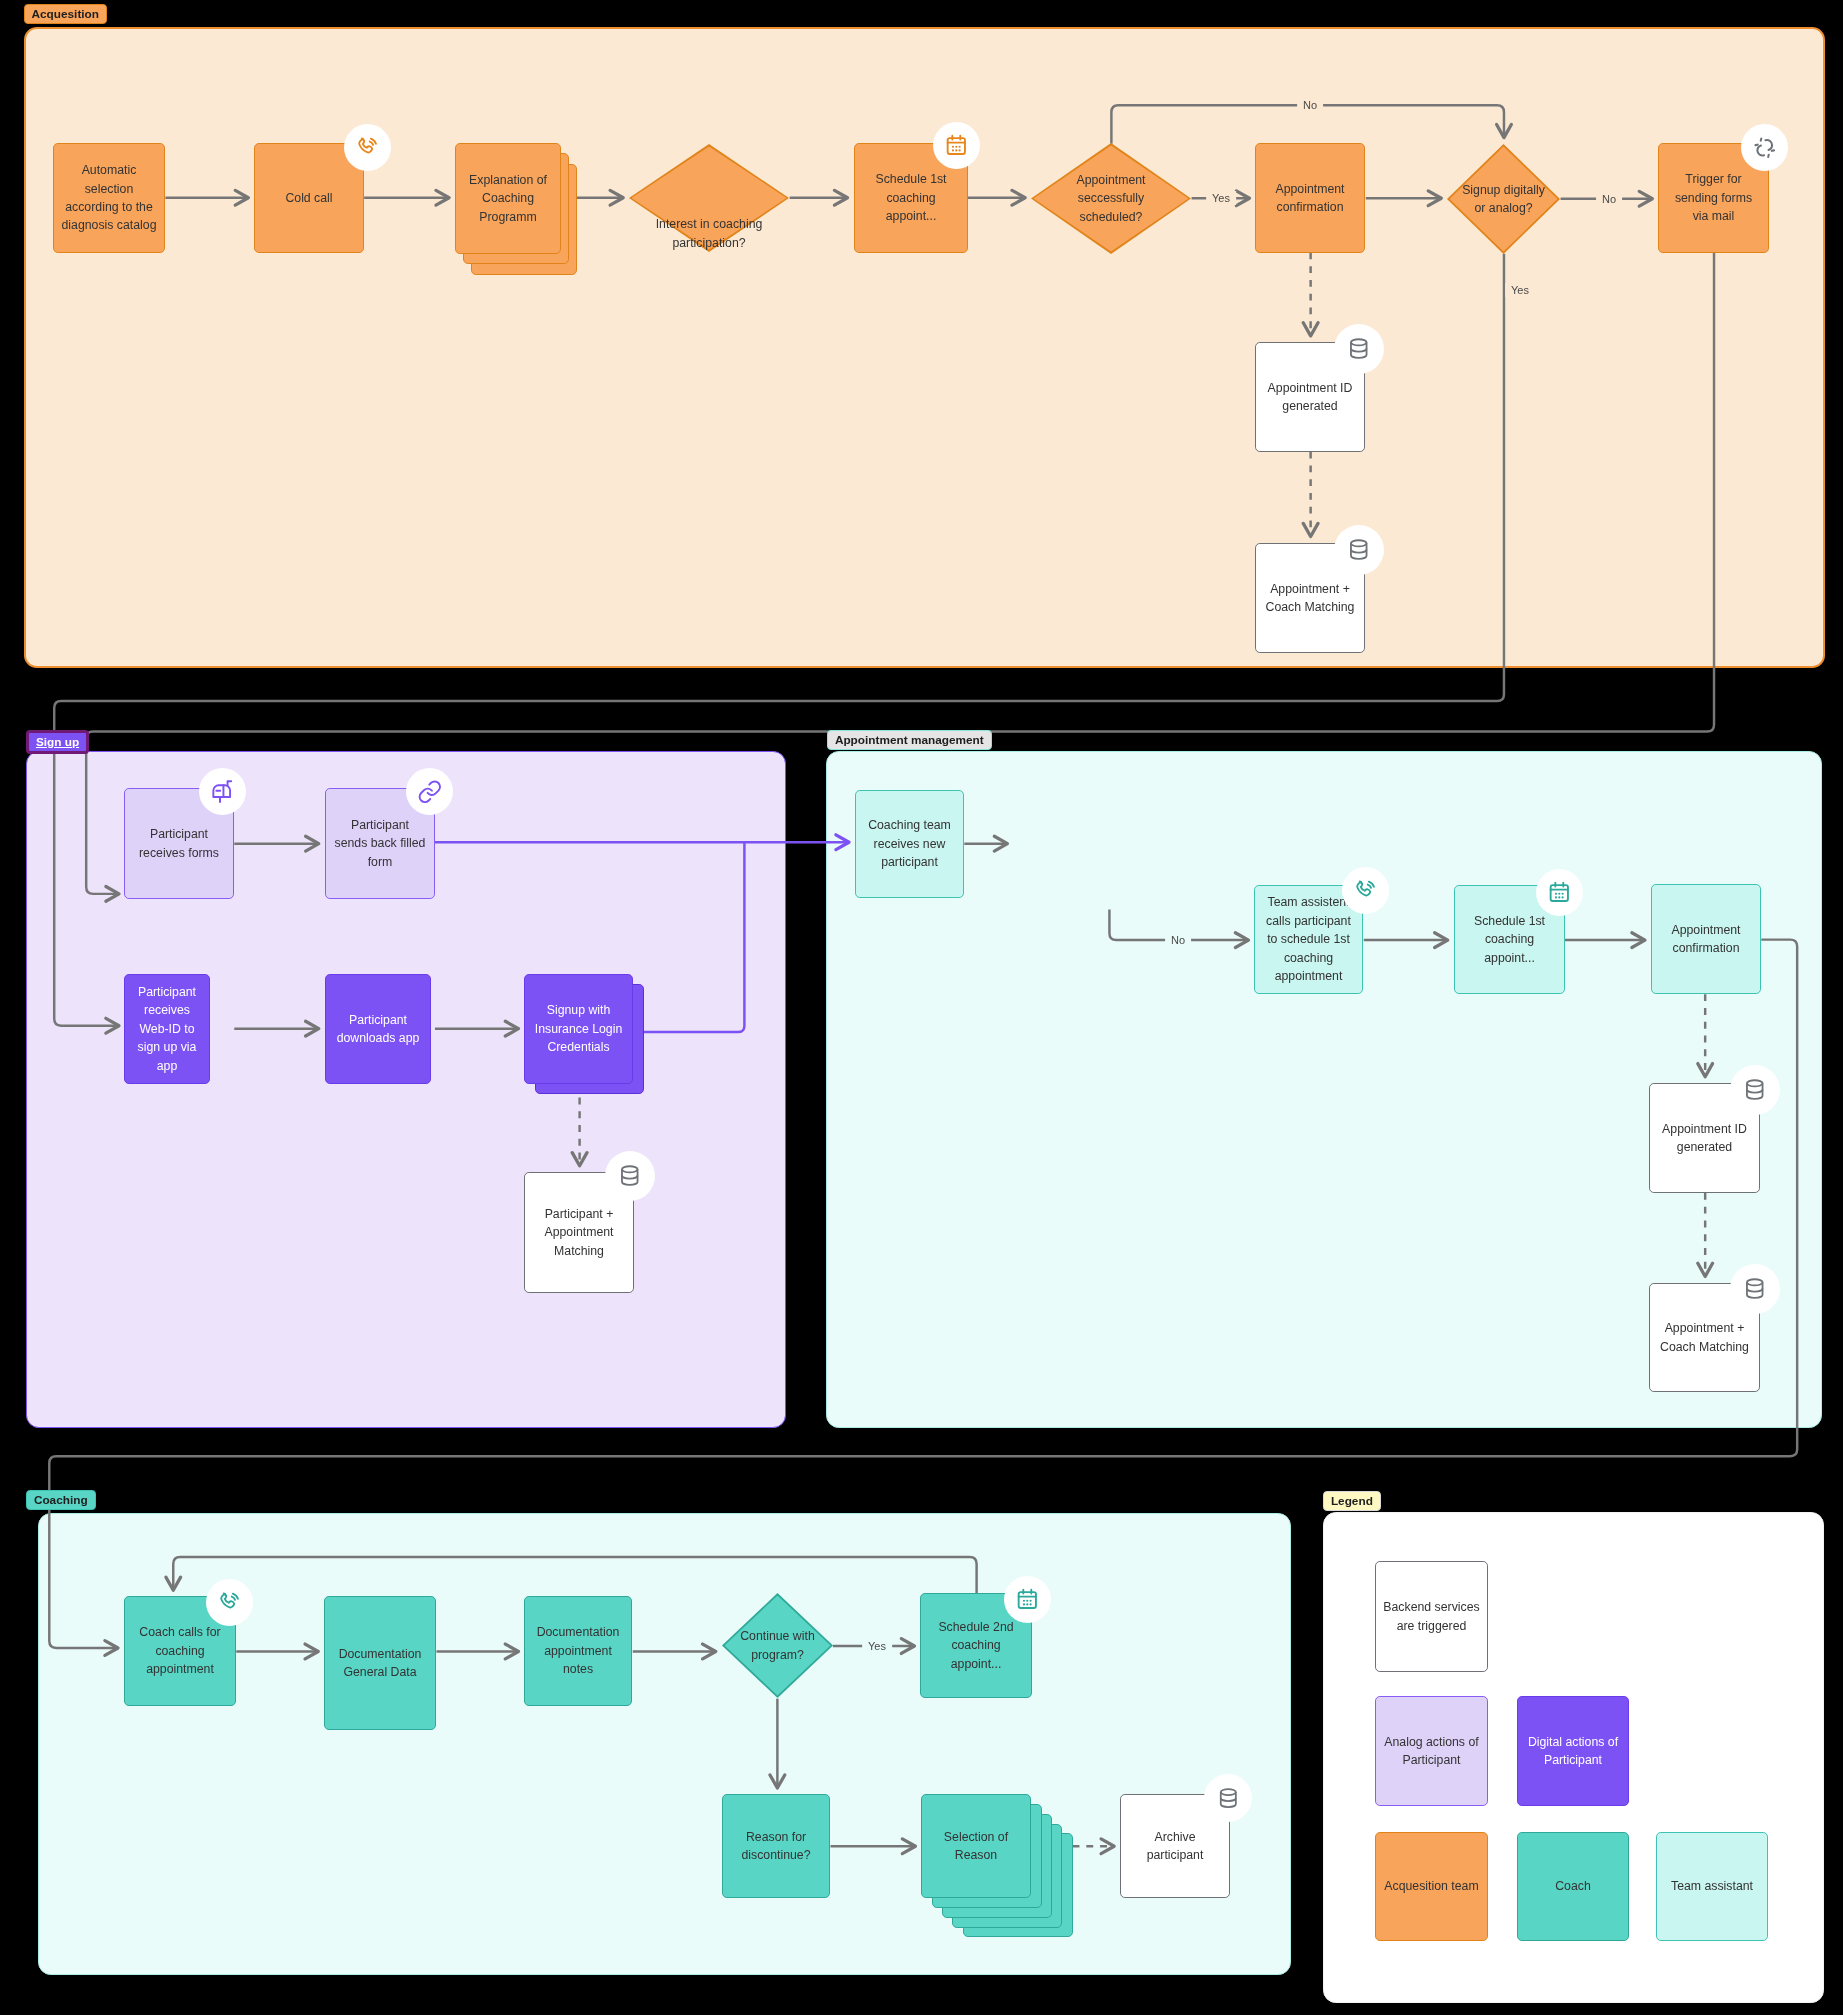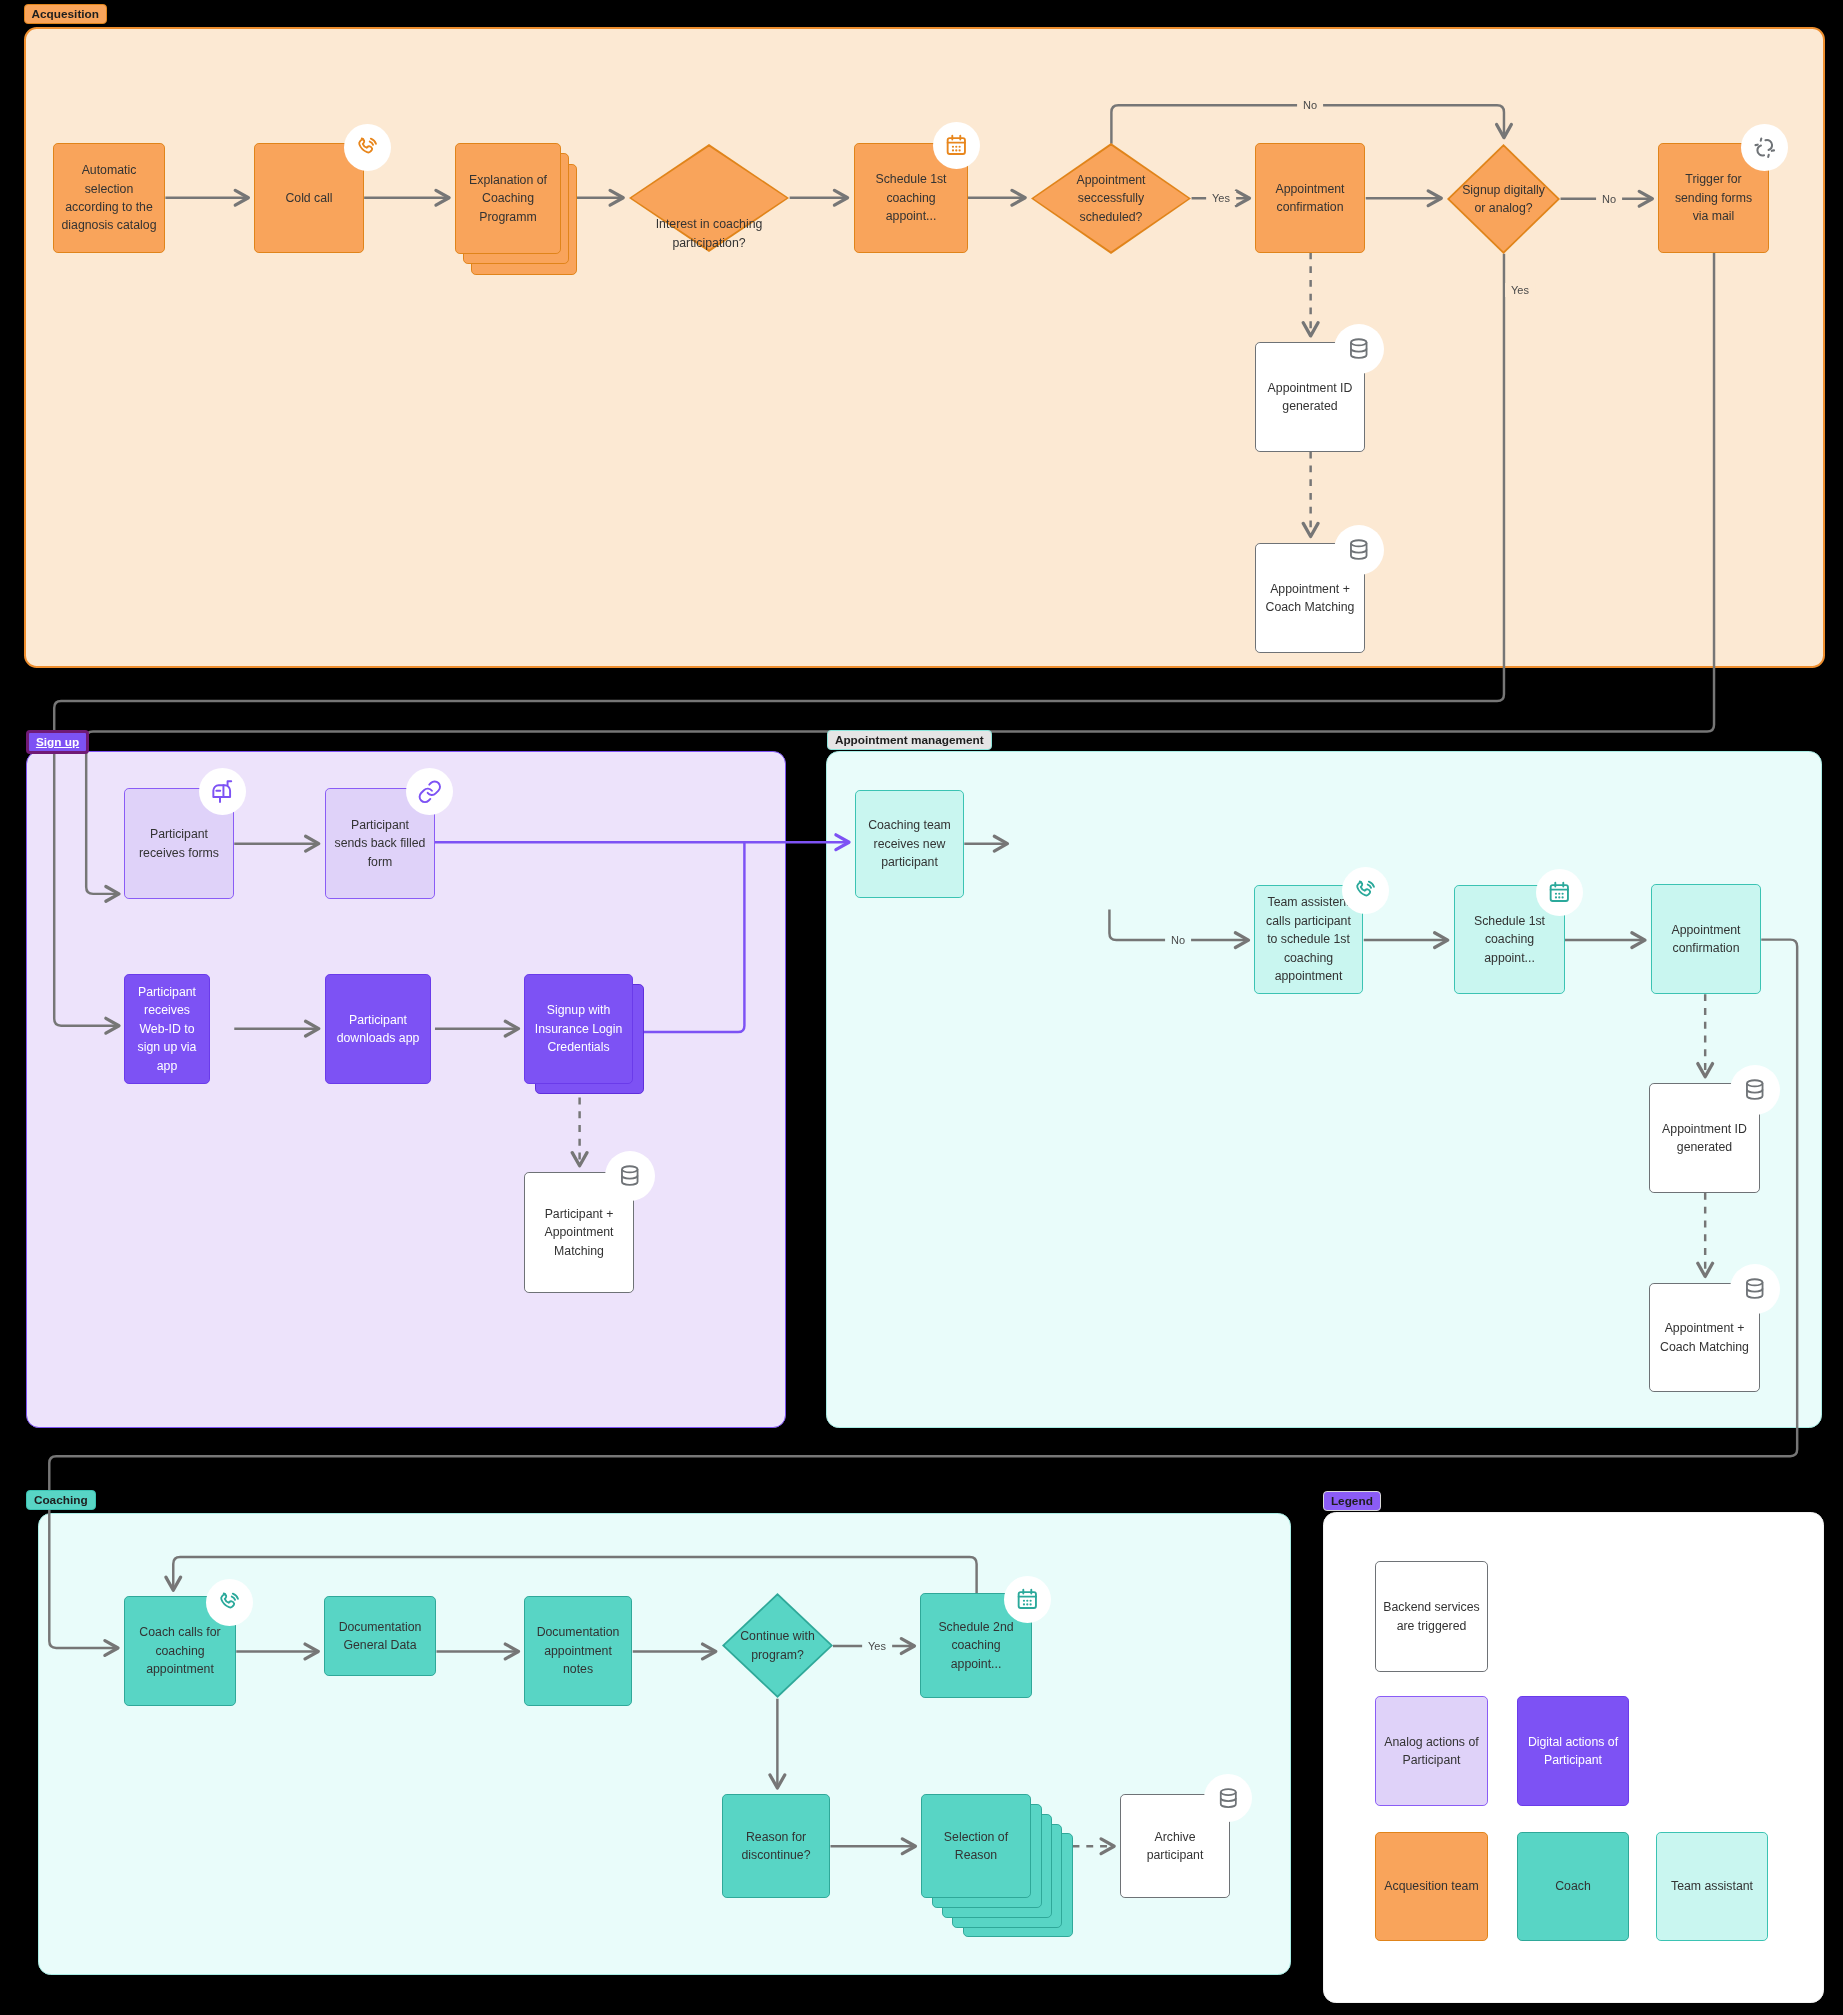--- a/index.html
+++ b/index.html
@@ -9,21 +9,21 @@
   .sec-acq{background:#FCE9D3;border:2px solid #EE8E2E;}
   .sec-signup{background:#EDE3FB;border:1.5px solid #7D52F4;}
   .sec-teal{background:#E9FCFA;border:1.5px solid #A8ECE4;}
   .sec-legend{background:#FFFFFF;border:1.5px solid #F2F2F2;}
   .badge{position:absolute;z-index:6;display:flex;align-items:center;justify-content:center;
          border-radius:3.9px;font-size:11.8px;font-weight:600;padding:0 6.9px;height:17.7px;color:#1e1e1e;}
   .badge-acq{background:#F9A45B;border:1px solid #E0841A;}
   .badge-signup{background:#7D52F4;border:3px solid #701a75;color:#fff;text-decoration:underline;}
   .badge-teal{background:#e5e5e5;border:1px solid #8BE4DA;}
   .badge-coach{background:#58D5C5;border:1px solid #3BC3B3;}
-  .badge-legend{background:#8b5cf6;border:1px solid #D9D9D9;text-align:center;}
+  .badge-legend{background:#fef9c3;border:1px solid #D9D9D9;text-align:center;}
   svg.wires{position:absolute;left:0;top:0;z-index:1;pointer-events:none;}
   .node{position:absolute;z-index:3;display:flex;align-items:center;justify-content:center;
         border-radius:4.9px;text-align:center;font-size:12.3px;line-height:1.5;padding:4.9px 6.9px;
         box-sizing:border-box;}
   .layer{position:absolute;z-index:2;border-radius:4.9px;box-sizing:border-box;}
   .orange{background:#F9A45B;border:1.5px solid #E0841A;}
   .lpurple{background:#DFD2F9;border:1.5px solid #8A5CF6;}
   .dpurple{background:#7D52F4;border:1.5px solid #6A3BEA;color:#fff;}
   .dpurple-layer{background:#7D52F4;border:1.5px solid #5F2EDC;}
   .lteal{background:#C9F6F0;border:1.5px solid #3BC3B3;}
@@ -252,21 +252,21 @@
   <div class="node white" style="left:1649px;top:1083px;width:111px;height:110px;">
       <span>Appointment ID generated</span>
     </div>
   <div class="node white" style="left:1649px;top:1283px;width:111px;height:109px;">
       <span>Appointment + Coach Matching</span>
     </div>
 
   <div class="node mteal" style="left:124px;top:1596px;width:112px;height:110px;">
       <span>Coach calls for coaching appointment</span>
     </div>
-  <div class="node mteal" style="left:324px;top:1596px;width:112px;height:80px;">
+  <div class="node mteal" style="left:324px;top:1596px;width:112px;height:134px;">
       <span>Documentation General Data</span>
     </div>
   <div class="node mteal" style="left:524px;top:1596px;width:108px;height:110px;">
       <span>Documentation appointment notes</span>
     </div>
 
   <div class="diamond d-teal" style="left:722px;top:1593px;width:111px;height:105px;">
     <div class="d-border" style="background:#2FA899;"></div>
       <div class="d-fill" style="background:#58D5C5;"></div>
     <div class="d-label" style="width:78%;">Continue with program?</div>

